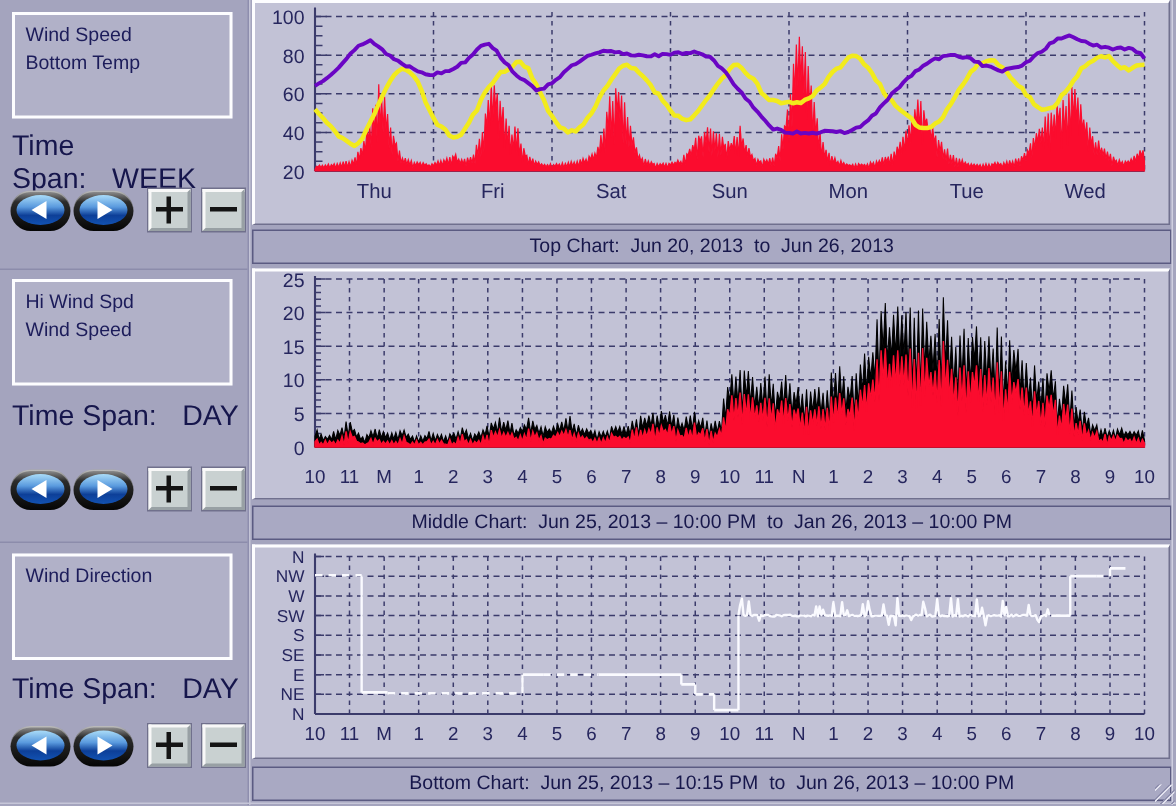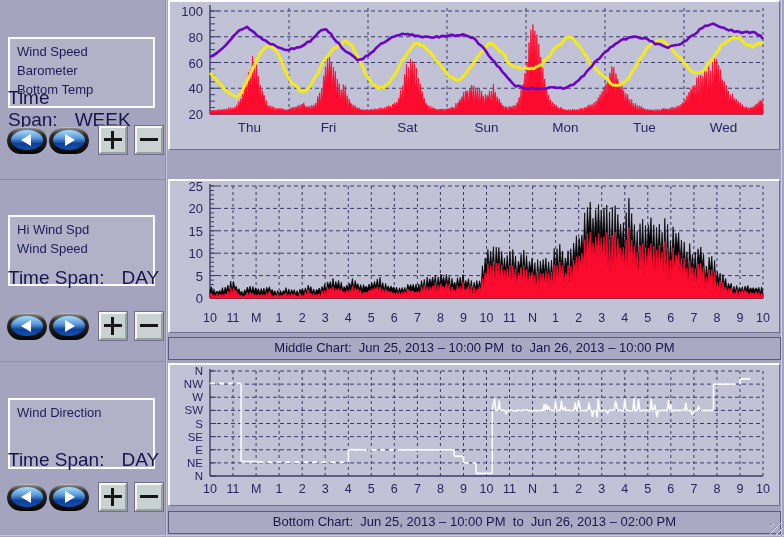--- a/index.html
+++ b/index.html
@@ -7,21 +7,21 @@
   .vdiv{position:absolute;left:165px;top:0;bottom:0;width:1px;background:#8e8eae;}
   .vdiv2{position:absolute;left:166px;top:0;bottom:0;width:1px;background:#c4c4d6;}
   .right-hl{position:absolute;right:2px;top:0;bottom:0;width:1px;background:#cfcfe0;}
   .bot-hl{position:absolute;left:0;right:0;bottom:1px;height:1px;background:#c6c6d8;}
 
   .ctl{position:absolute;left:0;width:165px;}
   .sec0{top:0;height:178px;}
   .sec1{top:179px;height:181px;border-top:1px solid #8c8cab;}
   .sec2{top:361px;height:176px;border-top:1px solid #8c8cab;}
   .lbox{position:absolute;left:8px;width:136px;height:64px;background:#b1b1c8;border:2px solid #fdfdff;
-        padding:3px 0 0 7px;font-size:13px;line-height:19px;color:#1c1c5a;margin-top:29px;}
+        padding:3px 0 0 7px;font-size:13px;line-height:19px;color:#1c1c5a;}
   .sec0 .lbox{top:8px}.sec1 .lbox{top:6px}.sec2 .lbox{top:7px}
   .tsrow{position:absolute;left:8px;top:87px;font-size:19px;color:#16164c;}
   .tsrow .val{margin-left:17px;}
   .btnrow{position:absolute;left:7px;display:flex;align-items:center;}
   .sec0 .btnrow{top:126px}.sec1 .btnrow{top:132px}.sec2 .btnrow{top:121px}
   .navbtn{width:40px;height:27px;border-radius:14px;margin-right:2px;position:relative;
           background:linear-gradient(180deg,#9a9a9a 0%,#2c2c2c 28%,#050505 100%);
           box-shadow:inset 0 1px 0 rgba(255,255,255,.35);cursor:pointer;}
   .navbtn .inner{position:absolute;left:4px;right:4px;top:3px;bottom:4px;border-radius:50%;
           background:linear-gradient(180deg,#aadcf8 0%,#5a9ade 40%,#0d3f98 68%,#1252b2 100%);}
@@ -49,21 +49,20 @@
 </head>
 <body>
 
 <div class="window">
   <div class="vdiv"></div>
   <div class="vdiv2"></div>
 
   <div class="ctl sec0">
     <div class="lbox">
       <div>Wind Speed</div>
-      <div>Barometer</div>
       <div>Bottom Temp</div>
     </div>
     <div class="tsrow">
       <span>Time Span:</span><span class="val">WEEK</span>
     </div>
     <div class="btnrow">
       <div class="navbtn">
           <div class="inner">
             <span class="tri l"></span>
           </div>
@@ -167,20 +166,21 @@
         <text x="237.5" y="130" font-size="13.5" font-family="Liberation Sans, sans-serif" fill="#26265e" text-anchor="middle">Sat</text>
         <text x="316.5" y="130" font-size="13.5" font-family="Liberation Sans, sans-serif" fill="#26265e" text-anchor="middle">Sun</text>
         <text x="395.5" y="130" font-size="13.5" font-family="Liberation Sans, sans-serif" fill="#26265e" text-anchor="middle">Mon</text>
         <text x="474.5" y="130" font-size="13.5" font-family="Liberation Sans, sans-serif" fill="#26265e" text-anchor="middle">Tue</text>
         <text x="553.5" y="130" font-size="13.5" font-family="Liberation Sans, sans-serif" fill="#26265e" text-anchor="middle">Wed</text>
         <path d="M40,112 L40.0,110.9 L41.0,108.8 L42.0,109.2 L43.0,108.0 L44.0,109.8 L44.9,108.1 L45.9,109.8 L46.9,108.0 L47.9,109.5 L48.9,107.3 L49.9,110.0 L50.9,107.7 L51.8,108.8 L52.8,107.1 L53.8,109.9 L54.8,107.0 L55.8,109.6 L56.8,106.6 L57.8,109.5 L58.8,105.7 L59.7,109.5 L60.7,105.4 L61.7,109.4 L62.7,105.8 L63.7,109.2 L64.7,104.9 L65.7,107.5 L66.7,102.9 L67.6,108.5 L68.6,99.2 L69.6,104.4 L70.6,96.8 L71.6,101.7 L72.6,92.1 L73.6,99.2 L74.6,84.2 L75.6,91.3 L76.5,82.1 L77.5,96.7 L78.5,70.2 L79.5,87.2 L80.5,67.8 L81.5,93.4 L82.5,54.1 L83.5,86.0 L84.4,62.5 L85.4,86.5 L86.4,62.6 L87.4,85.9 L88.4,74.1 L89.4,96.9 L90.4,83.0 L91.4,101.4 L92.3,88.5 L93.3,94.9 L94.3,93.4 L95.3,105.5 L96.3,98.4 L97.3,106.6 L98.3,103.4 L99.3,106.9 L100.2,103.5 L101.2,107.8 L102.2,104.4 L103.2,107.9 L104.2,105.0 L105.2,109.8 L106.2,106.3 L107.2,108.5 L108.1,106.0 L109.1,107.9 L110.1,106.3 L111.1,109.0 L112.1,106.4 L113.1,108.2 L114.1,107.2 L115.1,108.7 L116.0,107.9 L117.0,109.3 L118.0,107.1 L119.0,108.5 L120.0,106.4 L121.0,108.1 L122.0,105.3 L123.0,108.4 L123.9,105.0 L124.9,108.5 L125.9,104.6 L126.9,106.8 L127.9,103.4 L128.9,107.8 L129.9,102.8 L130.9,108.6 L131.8,102.1 L132.8,103.6 L133.8,100.8 L134.8,106.1 L135.8,104.1 L136.8,107.0 L137.8,104.3 L138.8,107.5 L139.7,103.9 L140.7,108.6 L141.7,103.1 L142.7,106.9 L143.7,102.8 L144.7,106.6 L145.7,101.1 L146.7,107.1 L147.6,94.5 L148.6,101.8 L149.6,90.6 L150.6,102.7 L151.6,86.1 L152.6,99.3 L153.6,73.7 L154.6,82.9 L155.5,64.7 L156.5,81.9 L157.5,54.2 L158.5,78.9 L159.5,54.9 L160.5,71.5 L161.5,60.2 L162.5,91.2 L163.4,65.2 L164.4,82.7 L165.4,69.3 L166.4,97.1 L167.4,77.0 L168.4,94.7 L169.4,81.8 L170.3,100.8 L171.3,87.7 L172.3,97.9 L173.3,82.4 L174.3,99.1 L175.3,83.6 L176.3,101.5 L177.3,93.7 L178.2,106.6 L179.2,96.8 L180.2,102.0 L181.2,101.5 L182.2,107.7 L183.2,102.5 L184.2,107.2 L185.2,103.7 L186.1,108.4 L187.1,105.4 L188.1,107.7 L189.1,105.9 L190.1,108.4 L191.1,107.2 L192.1,108.8 L193.1,107.5 L194.0,109.3 L195.0,107.7 L196.0,109.4 L197.0,107.1 L198.0,110.4 L199.0,107.7 L200.0,108.8 L201.0,107.0 L201.9,108.8 L202.9,107.3 L203.9,109.6 L204.9,106.5 L205.9,109.8 L206.9,106.9 L207.9,109.1 L208.9,106.1 L209.8,109.2 L210.8,105.6 L211.8,108.6 L212.8,106.0 L213.8,109.0 L214.8,105.4 L215.8,108.9 L216.8,104.3 L217.7,107.8 L218.7,103.6 L219.7,106.5 L220.7,104.1 L221.7,107.5 L222.7,102.1 L223.7,104.2 L224.7,100.7 L225.6,104.5 L226.6,100.2 L227.6,103.2 L228.6,95.9 L229.6,100.4 L230.6,88.1 L231.6,99.3 L232.6,83.7 L233.5,99.9 L234.5,72.5 L235.5,84.8 L236.5,62.2 L237.5,89.6 L238.5,65.4 L239.5,94.4 L240.5,56.9 L241.4,73.4 L242.4,59.3 L243.4,78.7 L244.4,61.7 L245.4,93.8 L246.4,66.1 L247.4,94.5 L248.4,76.1 L249.3,96.0 L250.3,81.8 L251.3,95.0 L252.3,89.6 L253.3,100.0 L254.3,96.2 L255.3,104.1 L256.3,101.4 L257.2,105.5 L258.2,103.4 L259.2,108.9 L260.2,104.0 L261.2,108.2 L262.2,105.3 L263.2,108.5 L264.2,105.8 L265.1,107.7 L266.1,107.0 L267.1,110.1 L268.1,107.0 L269.1,109.1 L270.1,107.1 L271.1,108.4 L272.1,106.8 L273.0,109.4 L274.0,106.9 L275.0,109.8 L276.0,106.9 L277.0,108.0 L278.0,106.2 L279.0,108.0 L280.0,106.2 L280.9,107.3 L281.9,104.8 L282.9,107.2 L283.9,105.6 L284.9,108.6 L285.9,101.3 L286.9,107.8 L287.9,100.5 L288.8,101.4 L289.8,97.3 L290.8,101.9 L291.8,94.7 L292.8,98.4 L293.8,89.8 L294.8,104.3 L295.8,88.5 L296.7,92.4 L297.7,88.9 L298.7,102.7 L299.7,86.0 L300.7,93.3 L301.7,82.9 L302.7,99.5 L303.7,83.7 L304.6,102.0 L305.6,85.5 L306.6,98.6 L307.6,86.8 L308.6,102.5 L309.6,87.2 L310.6,101.7 L311.6,89.2 L312.5,97.1 L313.5,93.9 L314.5,104.1 L315.5,92.0 L316.5,98.5 L317.5,93.4 L318.5,97.0 L319.5,88.7 L320.4,100.9 L321.4,89.3 L322.4,102.3 L323.4,81.9 L324.4,96.0 L325.4,90.3 L326.4,100.1 L327.4,94.7 L328.3,102.3 L329.3,96.8 L330.3,102.6 L331.3,101.0 L332.3,105.1 L333.3,103.7 L334.3,108.3 L335.3,104.2 L336.2,106.1 L337.2,105.2 L338.2,109.6 L339.2,104.2 L340.2,106.7 L341.2,104.6 L342.2,107.4 L343.2,103.5 L344.1,108.6 L345.1,103.1 L346.1,108.8 L347.1,100.5 L348.1,103.3 L349.1,95.3 L350.1,105.3 L351.1,87.5 L352.0,97.9 L353.0,82.0 L354.0,83.2 L355.0,71.1 L356.0,93.3 L357.0,60.6 L358.0,83.0 L359.0,40.5 L359.9,61.2 L360.9,27.7 L361.9,55.9 L362.9,22.5 L363.9,52.2 L364.9,28.9 L365.9,61.7 L366.9,32.6 L367.8,78.0 L368.8,42.0 L369.8,70.4 L370.8,55.0 L371.8,89.4 L372.8,66.0 L373.8,88.2 L374.8,76.9 L375.7,97.8 L376.7,86.3 L377.7,102.9 L378.7,92.7 L379.7,103.0 L380.7,97.9 L381.7,105.7 L382.7,99.9 L383.6,108.1 L384.6,102.0 L385.6,106.8 L386.6,103.2 L387.6,107.2 L388.6,105.6 L389.6,108.6 L390.6,105.0 L391.5,108.1 L392.5,106.4 L393.5,108.6 L394.5,107.3 L395.5,108.4 L396.5,107.9 L397.5,108.9 L398.5,107.5 L399.4,110.1 L400.4,107.4 L401.4,110.1 L402.4,107.0 L403.4,108.4 L404.4,107.4 L405.4,108.5 L406.4,107.6 L407.3,109.3 L408.3,107.2 L409.3,110.2 L410.3,106.0 L411.3,108.0 L412.3,106.2 L413.3,110.0 L414.3,105.4 L415.2,107.7 L416.2,105.0 L417.2,107.6 L418.2,102.9 L419.2,108.1 L420.2,102.7 L421.2,105.8 L422.2,102.4 L423.1,108.2 L424.1,100.6 L425.1,107.8 L426.1,99.0 L427.1,104.5 L428.1,95.8 L429.1,100.1 L430.1,92.6 L431.0,100.5 L432.0,89.2 L433.0,98.8 L434.0,85.0 L435.0,95.4 L436.0,81.6 L437.0,93.1 L438.0,76.9 L438.9,87.6 L439.9,70.9 L440.9,81.6 L441.9,64.3 L442.9,83.9 L443.9,65.4 L444.9,94.3 L445.9,71.5 L446.8,80.4 L447.8,77.2 L448.8,85.8 L449.8,82.6 L450.8,91.2 L451.8,82.8 L452.8,93.0 L453.8,88.4 L454.7,102.8 L455.7,91.4 L456.7,99.0 L457.7,92.5 L458.7,103.8 L459.7,97.5 L460.7,105.2 L461.7,97.1 L462.6,107.5 L463.6,101.3 L464.6,107.3 L465.6,101.4 L466.6,109.1 L467.6,103.3 L468.6,109.5 L469.6,103.7 L470.5,108.1 L471.5,104.5 L472.5,108.1 L473.5,106.1 L474.5,108.1 L475.5,106.9 L476.5,109.5 L477.5,107.1 L478.4,108.9 L479.4,107.4 L480.4,109.0 L481.4,107.6 L482.4,109.2 L483.4,107.7 L484.4,110.4 L485.4,107.5 L486.3,110.1 L487.3,107.1 L488.3,110.2 L489.3,107.4 L490.3,110.2 L491.3,107.2 L492.3,108.1 L493.3,106.3 L494.2,108.8 L495.2,106.2 L496.2,108.0 L497.2,107.0 L498.2,109.6 L499.2,106.3 L500.2,108.8 L501.2,105.5 L502.1,109.4 L503.1,105.0 L504.1,108.5 L505.1,105.4 L506.1,109.5 L507.1,103.8 L508.1,107.7 L509.1,103.6 L510.0,108.9 L511.0,102.2 L512.0,104.9 L513.0,100.1 L514.0,105.5 L515.0,98.1 L516.0,100.4 L517.0,93.5 L517.9,103.3 L518.9,90.1 L519.9,96.8 L520.9,86.8 L521.9,92.9 L522.9,83.8 L523.9,93.4 L524.9,83.0 L525.8,97.3 L526.8,75.7 L527.8,95.3 L528.8,73.6 L529.8,99.2 L530.8,73.1 L531.8,89.0 L532.8,74.4 L533.7,90.1 L534.7,68.0 L535.7,79.9 L536.7,69.8 L537.7,97.4 L538.7,64.7 L539.7,86.3 L540.7,68.7 L541.7,94.8 L542.6,60.3 L543.6,89.9 L544.6,56.0 L545.6,77.5 L546.6,57.4 L547.6,79.0 L548.6,63.0 L549.6,88.2 L550.5,67.5 L551.5,84.4 L552.5,77.7 L553.5,88.5 L554.5,79.5 L555.5,98.8 L556.5,83.0 L557.5,94.9 L558.4,88.8 L559.4,101.1 L560.4,92.8 L561.4,101.4 L562.4,91.7 L563.4,100.6 L564.4,96.5 L565.4,101.8 L566.3,97.0 L567.3,103.9 L568.3,99.0 L569.3,105.0 L570.3,100.6 L571.3,108.5 L572.3,102.5 L573.3,106.0 L574.2,104.9 L575.2,108.3 L576.2,104.6 L577.2,107.5 L578.2,105.7 L579.2,108.9 L580.2,105.4 L581.2,106.8 L582.1,105.3 L583.1,107.0 L584.1,103.9 L585.1,106.5 L586.1,102.0 L587.1,105.8 L588.1,100.5 L589.1,104.0 L590.0,98.2 L591.0,101.8 L592.0,98.3 L593.0,105.5 L593,112 Z" fill="#fb0c2e" stroke="#fb0c2e" stroke-width="0.8"></path>
         <path d="M40.0,70.8 L42.6,73.8 L45.3,76.7 L47.9,79.8 L50.5,82.1 L53.2,85.3 L55.8,88.9 L58.4,90.1 L61.1,91.9 L63.7,93.8 L66.3,95.3 L69.0,93.3 L71.6,90.3 L74.2,84.5 L76.9,79.1 L79.5,74.2 L82.1,68.0 L84.8,62.4 L87.4,56.9 L90.0,52.2 L92.7,48.1 L95.3,45.6 L97.9,43.9 L100.6,44.5 L103.2,46.2 L105.8,48.7 L108.5,52.4 L111.1,58.4 L113.7,66.2 L116.4,71.5 L119.0,76.6 L121.6,81.2 L124.3,82.4 L126.9,84.4 L129.5,88.3 L132.2,89.7 L134.8,89.2 L137.4,87.8 L140.1,83.7 L142.7,79.7 L145.3,74.4 L148.0,71.6 L150.6,64.7 L153.2,59.7 L155.9,56.0 L158.5,53.4 L161.1,49.6 L163.8,46.0 L166.4,45.8 L169.0,44.3 L171.7,42.4 L174.3,39.3 L176.9,39.2 L179.6,42.4 L182.2,43.4 L184.8,50.1 L187.5,54.2 L190.1,59.6 L192.7,64.9 L195.4,71.9 L198.0,75.4 L200.6,79.3 L203.3,82.9 L205.9,83.7 L208.5,86.3 L211.2,84.9 L213.8,85.6 L216.4,82.9 L219.1,80.8 L221.7,76.5 L224.3,73.6 L227.0,69.1 L229.6,63.1 L232.2,58.5 L234.9,55.4 L237.5,51.2 L240.1,47.6 L242.8,43.7 L245.4,41.8 L248.0,41.2 L250.7,43.3 L253.3,43.6 L255.9,46.4 L258.6,48.8 L261.2,51.6 L263.8,54.7 L266.5,59.6 L269.1,60.5 L271.7,65.1 L274.4,67.9 L277.0,71.8 L279.6,75.0 L282.3,75.2 L284.9,77.3 L287.5,78.1 L290.2,77.6 L292.8,74.9 L295.4,72.0 L298.1,68.3 L300.7,64.7 L303.3,61.5 L306.0,57.4 L308.6,53.7 L311.2,50.4 L313.9,48.0 L316.5,44.0 L319.1,41.4 L321.8,41.1 L324.4,43.3 L327.0,46.6 L329.7,49.2 L332.3,50.5 L334.9,53.7 L337.6,60.0 L340.2,62.2 L342.8,64.7 L345.5,64.7 L348.1,65.3 L350.7,66.8 L353.4,66.3 L356.0,65.9 L358.6,66.8 L361.3,66.2 L363.9,66.7 L366.5,64.6 L369.2,63.6 L371.8,62.1 L374.4,58.4 L377.1,56.3 L379.7,54.1 L382.3,49.4 L385.0,46.0 L387.6,43.8 L390.2,43.1 L392.9,39.6 L395.5,36.4 L398.1,35.1 L400.8,35.4 L403.4,37.1 L406.0,40.8 L408.7,43.1 L411.3,46.7 L413.9,51.6 L416.6,54.0 L419.2,59.9 L421.8,63.5 L424.5,64.8 L427.1,68.6 L429.7,70.9 L432.4,73.0 L435.0,74.9 L437.6,76.8 L440.3,81.2 L442.9,83.0 L445.5,83.3 L448.2,83.3 L450.8,82.7 L453.4,80.4 L456.1,79.0 L458.7,76.1 L461.3,70.9 L464.0,67.3 L466.6,62.8 L469.2,57.9 L471.9,54.5 L474.5,50.6 L477.1,45.9 L479.8,43.8 L482.4,40.2 L485.0,40.2 L487.7,38.8 L490.3,38.2 L492.9,38.4 L495.6,41.4 L498.2,43.0 L500.8,45.3 L503.5,49.5 L506.1,52.2 L508.7,55.2 L511.4,56.6 L514.0,61.4 L516.6,62.8 L519.3,67.5 L521.9,69.4 L524.5,71.1 L527.2,70.8 L529.8,70.1 L532.4,69.5 L535.1,66.5 L537.7,61.5 L540.3,59.3 L543.0,56.0 L545.6,51.8 L548.2,48.8 L550.9,43.5 L553.5,42.1 L556.1,39.8 L558.8,38.5 L561.4,36.5 L564.0,35.5 L566.7,36.3 L569.3,35.4 L571.9,38.7 L574.6,41.3 L577.2,43.5 L579.8,42.8 L582.5,44.9 L585.1,43.2 L587.7,41.7 L590.4,41.3 L593.0,41.1" fill="none" stroke="#f2eb1c" stroke-width="3" stroke-linejoin="round"></path>
         <path d="M40.0,55.2 L42.6,53.6 L45.3,52.1 L47.9,50.1 L50.5,48.0 L53.2,45.6 L55.8,43.1 L58.4,40.1 L61.1,37.1 L63.7,33.7 L66.3,31.4 L69.0,28.5 L71.6,27.6 L74.2,26.3 L76.9,24.8 L79.5,27.3 L82.1,28.9 L84.8,30.9 L87.4,34.0 L90.0,35.0 L92.7,37.5 L95.3,38.4 L97.9,40.4 L100.6,42.3 L103.2,42.2 L105.8,44.0 L108.5,45.6 L111.1,46.2 L113.7,47.5 L116.4,48.0 L119.0,48.1 L121.6,46.3 L124.3,46.9 L126.9,45.4 L129.5,45.4 L132.2,44.0 L134.8,42.5 L137.4,39.9 L140.1,39.6 L142.7,36.5 L145.3,34.3 L148.0,31.0 L150.6,28.6 L153.2,27.7 L155.9,27.2 L158.5,30.1 L161.1,31.8 L163.8,36.6 L166.4,39.6 L169.0,41.4 L171.7,45.8 L174.3,48.3 L176.9,50.3 L179.6,51.4 L182.2,53.4 L184.8,55.4 L187.5,58.3 L190.1,57.4 L192.7,57.1 L195.4,54.3 L198.0,53.5 L200.6,51.2 L203.3,49.4 L205.9,46.2 L208.5,43.9 L211.2,41.5 L213.8,40.7 L216.4,39.1 L219.1,37.1 L221.7,35.3 L224.3,34.5 L227.0,33.6 L229.6,32.9 L232.2,31.8 L234.9,32.2 L237.5,32.0 L240.1,32.9 L242.8,32.6 L245.4,34.1 L248.0,33.7 L250.7,34.9 L253.3,35.1 L255.9,34.5 L258.6,34.9 L261.2,35.5 L263.8,35.6 L266.5,34.2 L269.1,35.5 L271.7,33.9 L274.4,34.1 L277.0,34.6 L279.6,33.1 L282.3,32.8 L284.9,34.0 L287.5,33.3 L290.2,33.4 L292.8,32.3 L295.4,33.3 L298.1,34.2 L300.7,35.7 L303.3,35.8 L306.0,38.3 L308.6,41.9 L311.2,43.6 L313.9,46.2 L316.5,50.0 L319.1,54.2 L321.8,57.2 L324.4,59.6 L327.0,63.7 L329.7,65.8 L332.3,69.8 L334.9,72.4 L337.6,75.7 L340.2,78.5 L342.8,81.6 L345.5,84.4 L348.1,83.7 L350.7,84.6 L353.4,86.4 L356.0,86.6 L358.6,87.1 L361.3,85.6 L363.9,87.0 L366.5,86.6 L369.2,87.0 L371.8,86.5 L374.4,87.1 L377.1,86.2 L379.7,85.2 L382.3,85.3 L385.0,85.4 L387.6,86.0 L390.2,85.4 L392.9,86.7 L395.5,86.0 L398.1,84.7 L400.8,83.1 L403.4,82.7 L406.0,80.2 L408.7,78.3 L411.3,75.2 L413.9,73.7 L416.6,69.6 L419.2,66.9 L421.8,64.5 L424.5,60.3 L427.1,58.1 L429.7,56.2 L432.4,52.7 L435.0,50.1 L437.6,48.6 L440.3,45.4 L442.9,44.3 L445.5,41.8 L448.2,40.3 L450.8,38.4 L453.4,36.9 L456.1,37.5 L458.7,35.4 L461.3,35.1 L464.0,34.6 L466.6,34.7 L469.2,35.9 L471.9,36.5 L474.5,36.1 L477.1,36.8 L479.8,39.1 L482.4,39.3 L485.0,42.1 L487.7,41.7 L490.3,42.4 L492.9,43.7 L495.6,44.9 L498.2,45.7 L500.8,44.0 L503.5,43.5 L506.1,43.0 L508.7,42.7 L511.4,41.7 L514.0,39.5 L516.6,38.5 L519.3,35.5 L521.9,33.4 L524.5,32.5 L527.2,30.5 L529.8,26.9 L532.4,26.1 L535.1,23.7 L537.7,23.7 L540.3,22.6 L543.0,21.6 L545.6,22.8 L548.2,24.2 L550.9,25.3 L553.5,25.6 L556.1,27.1 L558.8,28.4 L561.4,27.8 L564.0,29.7 L566.7,29.2 L569.3,29.8 L571.9,31.0 L574.6,30.0 L577.2,29.7 L579.8,31.0 L582.5,29.9 L585.1,30.6 L587.7,32.8 L590.4,33.5 L593.0,37.0" fill="none" stroke="#6a05c4" stroke-width="2.6" stroke-linejoin="round"></path>
       </svg>
   </div>
+  <div class="caption cap0">Top Chart:  Jun 20, 2013  to  Jun 26, 2013</div>
 
   <div class="chart-panel p1">
     <svg id="svg-c1" width="608" height="150" viewBox="0 0 608 150">
         <line x1="63.0" y1="5" x2="63.0" y2="117" stroke="#3b3b6b" stroke-width="1" stroke-dasharray="3,3"></line>
         <line x1="86.1" y1="5" x2="86.1" y2="117" stroke="#3b3b6b" stroke-width="1" stroke-dasharray="3,3"></line>
         <line x1="109.1" y1="5" x2="109.1" y2="117" stroke="#3b3b6b" stroke-width="1" stroke-dasharray="3,3"></line>
         <line x1="132.2" y1="5" x2="132.2" y2="117" stroke="#3b3b6b" stroke-width="1" stroke-dasharray="3,3"></line>
         <line x1="155.2" y1="5" x2="155.2" y2="117" stroke="#3b3b6b" stroke-width="1" stroke-dasharray="3,3"></line>
         <line x1="178.3" y1="5" x2="178.3" y2="117" stroke="#3b3b6b" stroke-width="1" stroke-dasharray="3,3"></line>
         <line x1="201.3" y1="5" x2="201.3" y2="117" stroke="#3b3b6b" stroke-width="1" stroke-dasharray="3,3"></line>
@@ -367,18 +367,18 @@
         <line x1="322.3" y1="108.4" x2="322.3" y2="45.4" stroke="#fafaff" stroke-width="1.6"></line>
         <polyline points="322.3,45.1 323.4,38.5 324.6,34.1 325.7,45.0 326.9,45.6 328.0,45.3 329.2,36.0 330.3,45.0 331.5,45.7 332.6,44.9 333.8,45.0 334.9,45.2 336.1,48.8 337.2,45.1 338.4,45.7 339.5,45.2 340.7,45.0 341.8,44.9 343.0,45.5 344.2,45.9 345.3,46.0 346.5,46.0 347.6,44.9 348.8,45.2 349.9,45.3 351.1,45.8 352.2,45.1 353.4,45.0 354.5,45.0 355.7,44.9 356.8,44.8 358.0,45.5 359.1,45.7 360.3,45.5 361.4,45.9 362.6,45.8 363.7,45.3 364.9,45.4 366.0,45.4 367.2,45.9 368.3,45.4 369.5,45.4 370.6,45.8 371.8,44.9 373.0,45.4 374.1,39.3 375.3,45.8 376.4,39.3 377.6,45.2 378.7,41.5 379.9,45.1 381.0,45.3 382.2,45.5 383.3,45.2 384.5,45.6 385.6,36.3 386.8,45.8 387.9,45.4 389.1,45.5 390.2,45.8 391.4,36.4 392.5,45.2 393.7,44.9 394.8,41.9 396.0,45.7 397.1,45.3 398.3,44.9 399.5,45.5 400.6,45.4 401.8,45.8 402.9,45.5 404.1,45.1 405.2,37.8 406.4,45.9 407.5,44.9 408.7,35.8 409.8,41.8 411.0,45.8 412.1,45.8 413.3,45.4 414.4,45.4 415.6,45.6 416.7,45.6 417.9,45.3 419.0,38.0 420.2,45.2 421.3,45.3 422.5,51.5 423.6,45.7 424.8,45.7 425.9,45.6 427.1,51.9 428.3,33.8 429.4,45.6 430.6,45.7 431.7,45.2 432.9,45.7 434.0,45.3 435.2,45.4 436.3,45.7 437.5,48.4 438.6,46.0 439.8,45.3 440.9,44.8 442.1,45.5 443.2,45.0 444.4,45.0 445.5,36.2 446.7,40.5 447.8,45.9 449.0,45.3 450.1,44.8 451.3,46.0 452.4,45.9 453.6,45.5 454.8,34.4 455.9,45.1 457.1,45.8 458.2,45.3 459.4,45.7 460.5,45.7 461.7,45.8 462.8,45.6 464.0,33.8 465.1,46.0 466.3,45.1 467.4,45.6 468.6,34.5 469.7,46.0 470.9,45.4 472.0,45.9 473.2,45.1 474.3,45.3 475.5,46.0 476.6,44.8 477.8,45.3 478.9,45.5 480.1,45.7 481.2,34.6 482.4,45.8 483.6,45.4 484.7,40.1 485.9,45.9 487.0,51.8 488.2,45.4 489.3,45.2 490.5,45.7 491.6,45.4 492.8,45.1 493.9,45.4 495.1,45.4 496.2,45.2 497.4,46.0 498.5,35.6 499.7,45.1 500.8,39.6 502.0,45.9 503.1,45.8 504.3,44.8 505.4,45.9 506.6,45.3 507.7,44.8 508.9,45.5 510.1,45.6 511.2,45.2 512.4,45.0 513.5,45.0 514.7,45.4 515.8,38.3 517.0,45.3 518.1,45.7 519.3,45.5 520.4,45.1 521.6,48.2 522.7,49.7 523.9,46.0 525.0,45.6 526.2,45.0 527.3,45.7 528.5,41.2 529.6,45.0" fill="none" stroke="#fafaff" stroke-width="1.6" stroke-linejoin="round"></polyline>
         <line x1="530.8" y1="45.4" x2="543.5" y2="45.4" stroke="#fafaff" stroke-width="1.8"></line>
         <line x1="543.5" y1="45.4" x2="543.5" y2="19.1" stroke="#fafaff" stroke-width="1.6"></line>
         <line x1="543.5" y1="19.1" x2="560.7" y2="19.1" stroke="#fafaff" stroke-width="1.8"></line>
         <line x1="560.7" y1="19.1" x2="570.0" y2="19.1" stroke="#fafaff" stroke-width="1.8" stroke-dasharray="5,4"></line>
         <line x1="570.0" y1="19.1" x2="570.0" y2="13.9" stroke="#fafaff" stroke-width="1.6"></line>
         <line x1="570.0" y1="13.9" x2="580.3" y2="13.9" stroke="#fafaff" stroke-width="1.8"></line>
       </svg>
   </div>
-  <div class="caption cap2">Bottom Chart:  Jun 25, 2013 – 10:00 PM  to  Jun 26, 2013 – 02:00 PM</div>
+  <div class="caption cap2">Bottom Chart:  Jun 25, 2013 – 10:15 PM  to  Jun 26, 2013 – 10:00 PM</div>
 
   <div class="right-hl"></div>
   <div class="bot-hl"></div>
   <div class="grip"></div>
 </div>
 
 </body></html>

